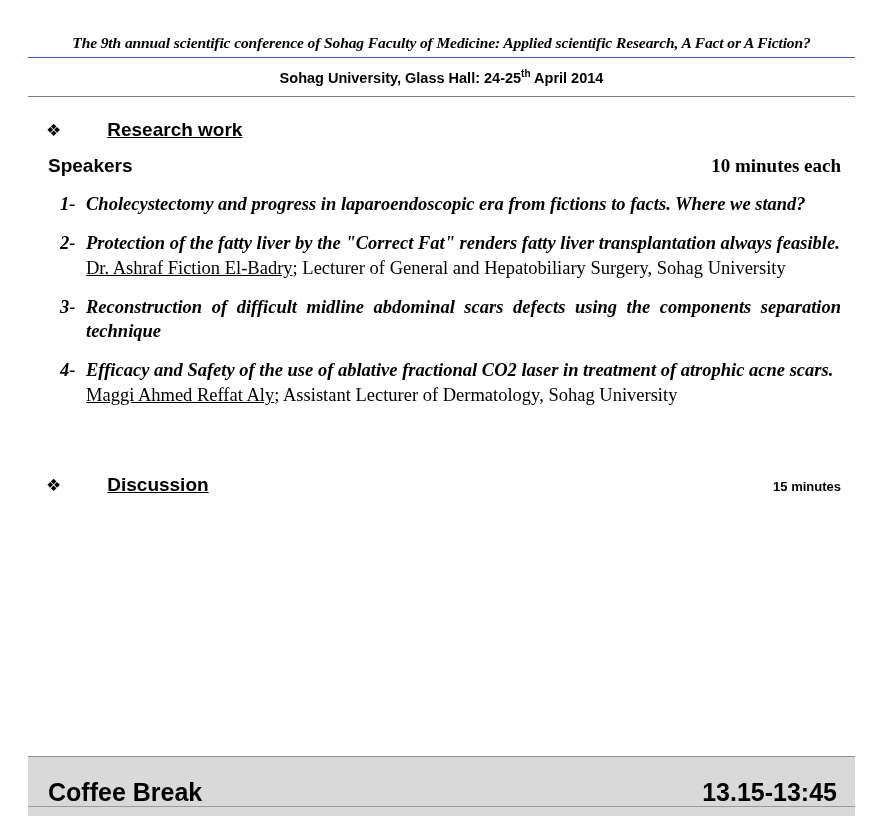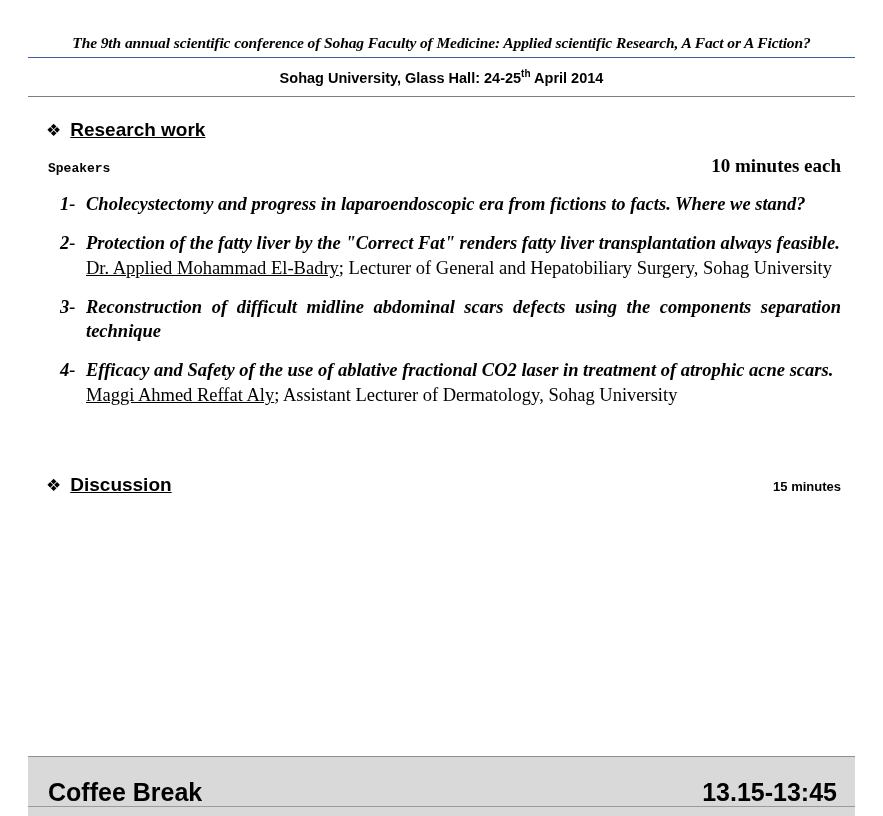--- a/index.html
+++ b/index.html
@@ -73,38 +73,39 @@
     line-height: 1;
     margin-right: 9px;
     color: #000;
   }
   .section-title {
     font-family: "Liberation Sans", sans-serif;
     font-weight: bold;
     font-size: 19px;
     text-decoration: underline;
     letter-spacing: 0px;
+    margin-left: 37px;
   }
   .section-right {
     font-family: "Liberation Sans", sans-serif;
     font-weight: bold;
     font-size: 13px;
   }
 
   .speakers-row {
     display: flex;
     align-items: baseline;
     justify-content: space-between;
     margin-top: 14px;
     padding-left: 2px;
   }
   .speakers-label {
-    font-family: Liberation Mono, monospace;
-    font-weight: bold;
-    font-size: 13px;
+    font-family: Liberation Sans, sans-serif;
+    font-weight: bold;
+    font-size: 19px;
   }
   .speakers-right {
     font-family: "Liberation Serif", serif;
     font-weight: bold;
     font-size: 19px;
   }
 
   .talk {
     display: flex;
     margin-top: 16px;
@@ -209,21 +210,21 @@
       <div class="talk-num">1-</div>
       <div class="talk-body">
         <div class="talk-title">Cholecystectomy and progress in laparoendoscopic era from fictions to facts. Where we stand?</div>
       </div>
     </div>
 
     <div class="talk">
       <div class="talk-num">2-</div>
       <div class="talk-body">
         <div class="talk-title">Protection of the fatty liver by the "Correct Fat" renders fatty liver transplantation always feasible.</div>
-        <div class="talk-affil"><span class="person">Dr. Applied Mohammad El-Badry</span><span>; Lecturer of General and Hepatobiliary Surgery, Sohag University</span></div>
+        <div class="talk-affil"><span class="person">Dr. Ashraf Fiction El-Badry</span><span>; Lecturer of General and Hepatobiliary Surgery, Sohag University</span></div>
       </div>
     </div>
 
     <div class="talk">
       <div class="talk-num">3-</div>
       <div class="talk-body">
         <div class="talk-title">Reconstruction of difficult midline abdominal scars defects using the components separation technique</div>
       </div>
     </div>
 

